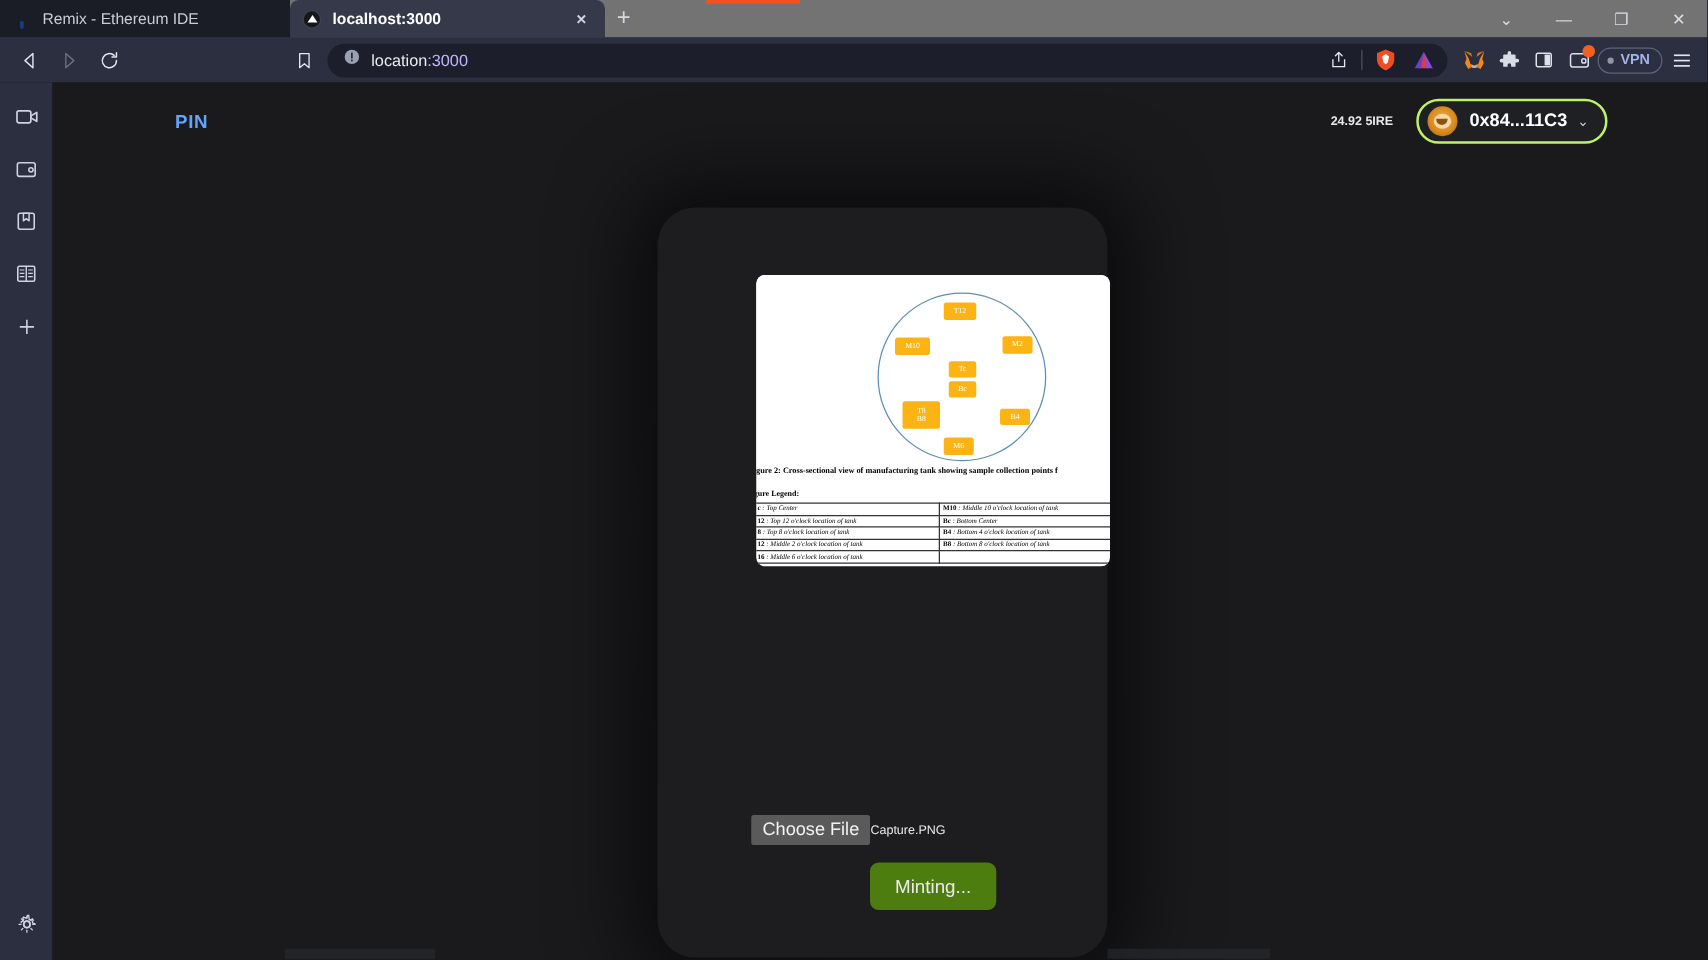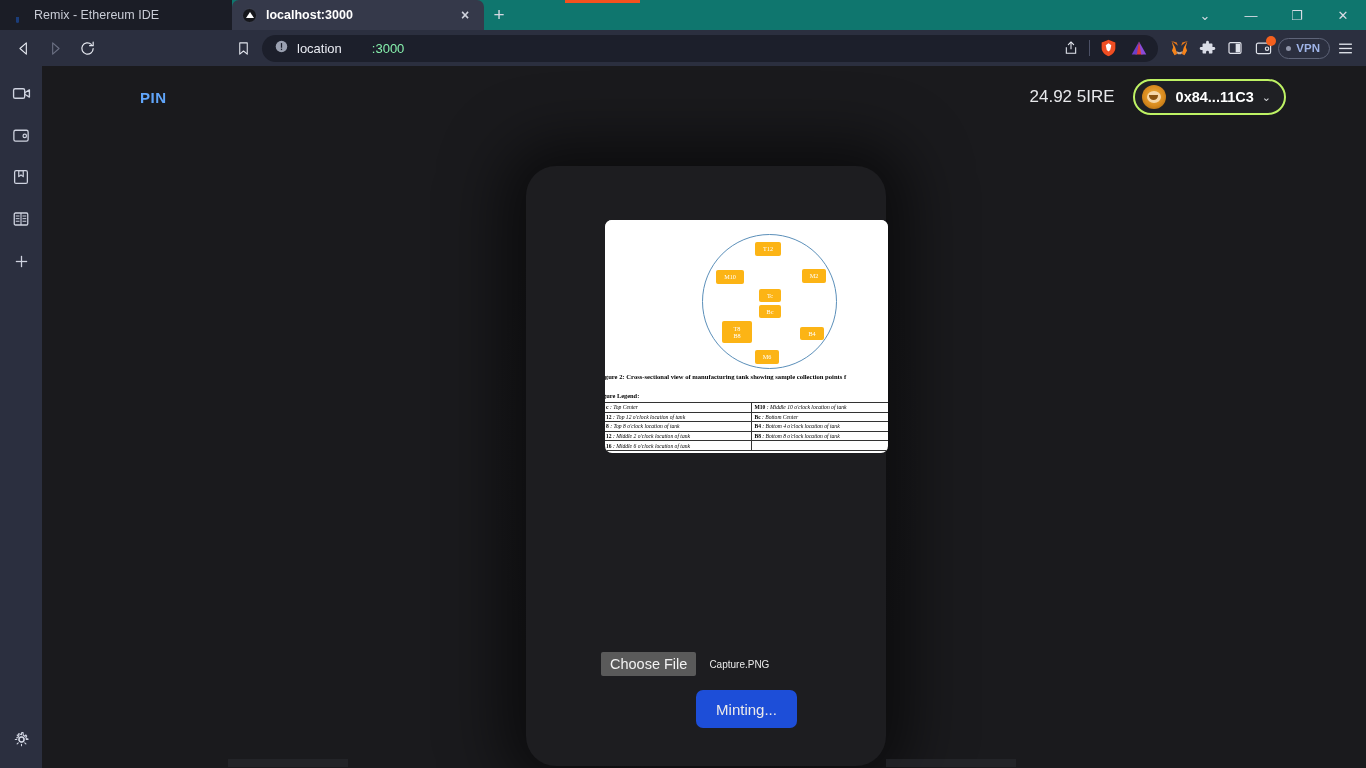--- a/index.html
+++ b/index.html
@@ -7,21 +7,21 @@
     width: 1366px; height: 768px;
     background: #17171c;
     font-family: "Liberation Sans", sans-serif;
     overflow: hidden;
   }
   body { position: relative; }
 
   
   .titlebar {
     position: absolute; top: 0; left: 0; width: 1366px; height: 30px;
-    background: #0f766e;
+    background: #737373;
     display: flex; align-items: flex-end;
   }
   .orange-progress {
     position: absolute; top: 0; left: 565px; width: 75px; height: 3px;
     background: #f4511e; z-index: 5;
   }
   .tab {
     height: 30px; display: flex; align-items: center;
     padding: 0 10px; gap: 9px; position: relative;
     font-size: 12.5px; color: #c9ccd6;
@@ -80,21 +80,21 @@
     width: 30px; height: 28px; display: flex; align-items: center; justify-content: center;
     color: #e4e7ef;
   }
   .nav-icon.disabled { color: #6a6f82; }
   .urlbar {
     flex: 1; height: 27px; margin: 0 6px 0 2px;
     background: #1c1f2b; border-radius: 14px;
     display: flex; align-items: center; padding: 0 6px 0 12px; gap: 8px;
   }
   .url-text { font-size: 13px; color: #e9ebf2; white-space: nowrap; }
-  .url-text .dim { color: #86efac; margin-left: 30px; }
+  .url-text .dim { color: #c4b5fd; }
   .url-right { margin-left: auto; display: flex; align-items: center; gap: 5px; }
   .urlbar-divider { width: 1px; height: 16px; background: #4b5066; }
   .tb-icon {
     width: 26px; height: 26px; display: flex; align-items: center; justify-content: center;
     position: relative;
   }
   .vpn-pill {
     height: 21px; border: 1px solid #5e6478; border-radius: 11px;
     display: flex; align-items: center; gap: 5px; padding: 0 9px 0 7px;
     font-size: 11.5px; color: #9fb4e8; font-weight: bold;
@@ -123,21 +123,21 @@
     width: 1324px; height: 702px; background: #1a1a1d;
     overflow: hidden;
   }
   .app-header {
     position: absolute; top: 0; left: 0; width: 1324px; height: 62px;
     display: flex; align-items: center; justify-content: space-between;
     padding: 0 80px 0 98px;
   }
   .brand { font-size: 15px; font-weight: bold; color: #60a5fa; letter-spacing: .5px; }
   .wallet-area { display: flex; align-items: center; gap: 18px; }
-  .balance { font-size: 17px; font-weight: normal; color: #e8e9ec; }
+  .balance { font-size: 10px; font-weight: bold; color: #e8e9ec; }
   .addr-pill {
     height: 36px; border: 2px solid #bef264; border-radius: 18px;
     background: #1f2024;
     display: flex; align-items: center; gap: 10px; padding: 0 13px 0 7px;
   }
   .avatar {
     width: 24px; height: 24px; border-radius: 50%;
     background: radial-gradient(circle at 50% 45%, #f0b044 0%, #d98b1e 55%, #9c5f10 100%);
     position: relative; flex: 0 0 24px;
   }
@@ -210,32 +210,32 @@
   .form { position: absolute; top: 424px; left: 613px; width: 182px; }
   .field {
     width: 182px; height: 26px; margin-bottom: 6px;
     background: #3b3b3b; border: none; outline: none;
     color: #cfcfcf; font-size: 14px; padding: 0 4px;
     font-family: "Liberation Sans", sans-serif;
   }
   .field::placeholder { color: #9a9a9a; opacity: 1; }
   .filerow {
     position: absolute; top: 586px; left: 559px;
-    display: flex; align-items: center; gap: 13px;
+    display: flex; align-items: center; gap: 0;
   }
   .choose-btn {
     background: #5a5a5a; color: #f2f2f2; border: none;
     font-size: 14.5px; padding: 4px 9px; border-radius: 2px;
     font-family: "Liberation Sans", sans-serif;
   }
   .filename { font-size: 10px; color: #e9e9e9; }
   .mint-btn {
     position: absolute; top: 624px; left: 654px;
     width: 101px; height: 38px; border-radius: 7px;
-    background: #1d4ed8; color: #eceaea; border: none;
+    background: #4d7c0f; color: #eceaea; border: none;
     font-size: 15px; font-family: "Liberation Sans", sans-serif;
   }
   .ghost-strip {
     position: absolute; width: 120px; height: 8px;
     background: #2a2b30; opacity: .6;
   }
 </style>
 </head>
 <body>
 

